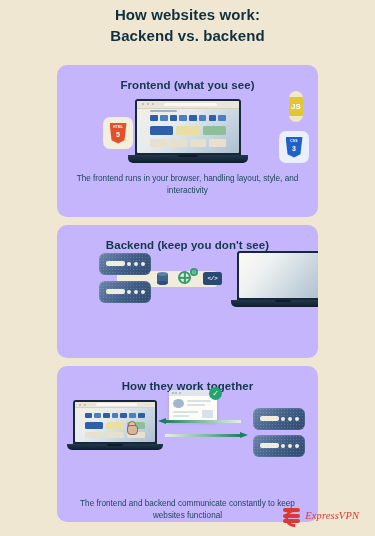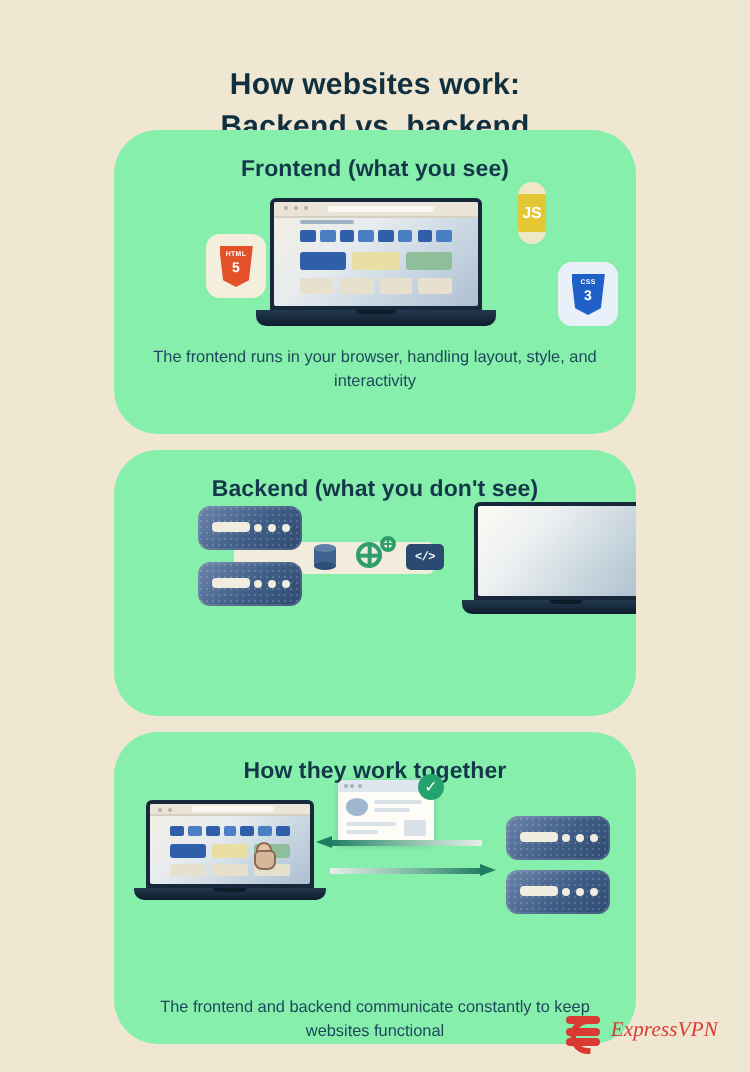--- a/index.html
+++ b/index.html
@@ -12,31 +12,31 @@
   }
   .page{position:relative;width:375px;height:536px;}
 
   
   .title{
     text-align:center;
     font-size:15px;
     font-weight:bold;
     line-height:1.42;
     color:#10303f;
-    padding-top:32px;
+    padding-top:4px;
     letter-spacing:.1px;
   }
   .title div{display:block;}
 
   
   .card{
     position:absolute;
     left:57px;width:261px;
-    background:#86efac;
-    border-radius:22px;
+    background:#c4b5fd;
+    border-radius:10px;
     overflow:hidden;
   }
   #card-frontend{top:65px;height:152px;}
   #card-backend{top:225px;height:133px;}
   #card-together{top:366px;height:156px;}
 
   .card-title{
     text-align:center;
     font-size:11.5px;
     font-weight:bold;
@@ -118,21 +118,21 @@
     display:flex;align-items:center;justify-content:center;
   }
   .badge .shield{
     position:relative;
     display:flex;align-items:center;justify-content:center;
     font-weight:bold;color:#fff;
     clip-path:polygon(0 0,100% 0,88% 84%,50% 100%,12% 84%);
   }
   #badge-html{left:46px;top:24px;width:30px;height:32px;background:#f4eedd;}
   #badge-html .shield{width:17px;height:21px;background:#e3502a;font-size:7px;}
-  #badge-js{left:202px;top:-2px;width:14px;height:31px;background:#f0e8c4;}
+  #badge-js{left:232px;top:-2px;width:14px;height:31px;background:#f0e8c4;}
   #badge-js .js{width:17px;height:19px;background:#e3c634;border-radius:1px;display:flex;align-items:center;justify-content:center;color:#fff;font-size:8px;font-weight:bold;}
   #badge-css{left:222px;top:38px;width:30px;height:32px;background:#eaf0fa;}
   #badge-css .shield{width:17px;height:21px;background:#1f61c9;font-size:7px;}
   .badge-cap{
     position:absolute;top:2px;left:0;right:0;text-align:center;
     font-size:3.4px;letter-spacing:.2px;color:#fff;font-weight:bold;
   }
 
   
   .server{
@@ -288,21 +288,21 @@
           <span style="margin-top:3px;">3</span>
         </div>
       </div>
 
     </div>
 
     <div class="card-caption" id="cap1">The frontend runs in your browser, handling layout, style, and interactivity</div>
   </div>
 
   <div class="card" id="card-backend">
-    <div class="card-title">Backend (what you don't see)</div>
+    <div class="card-title">Backend (keep you don't see)</div>
 
     <div class="illus" id="illus2">
 
       <div class="pipe" style="left:60px;top:22px;width:100px;height:16px;"></div>
 
       <div class="server" style="left:42px;top:4px;width:52px;height:22px;">
         <span class="sv-bar"></span>
         <span class="sv-dots">
             <i></i>
             <i></i>

